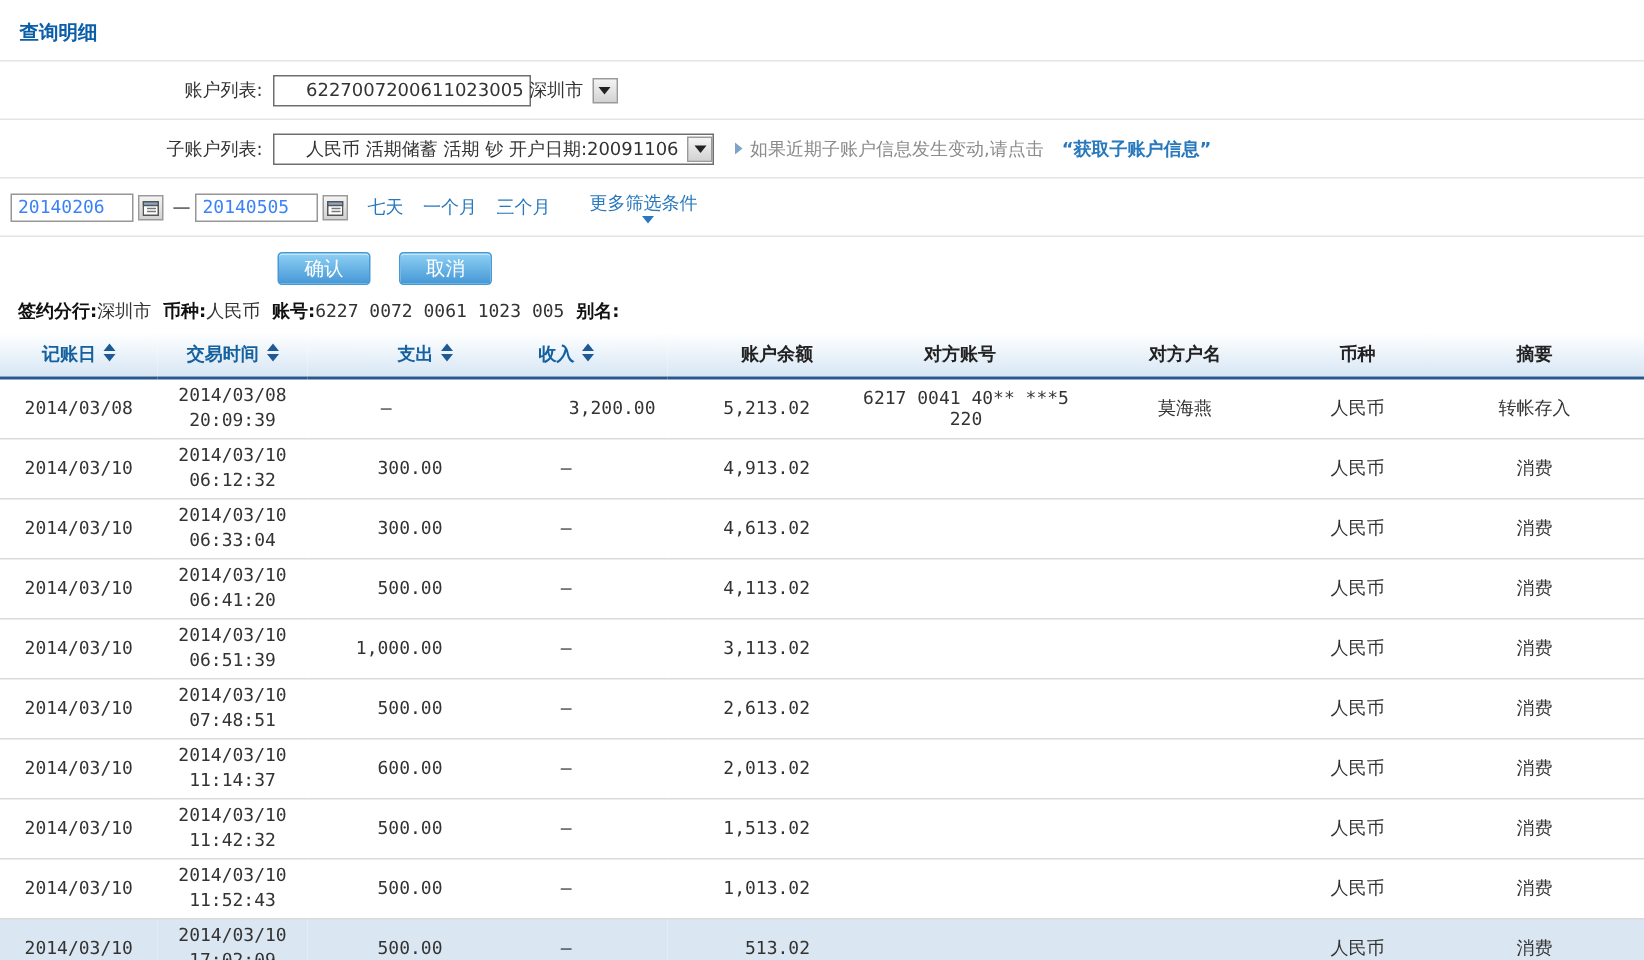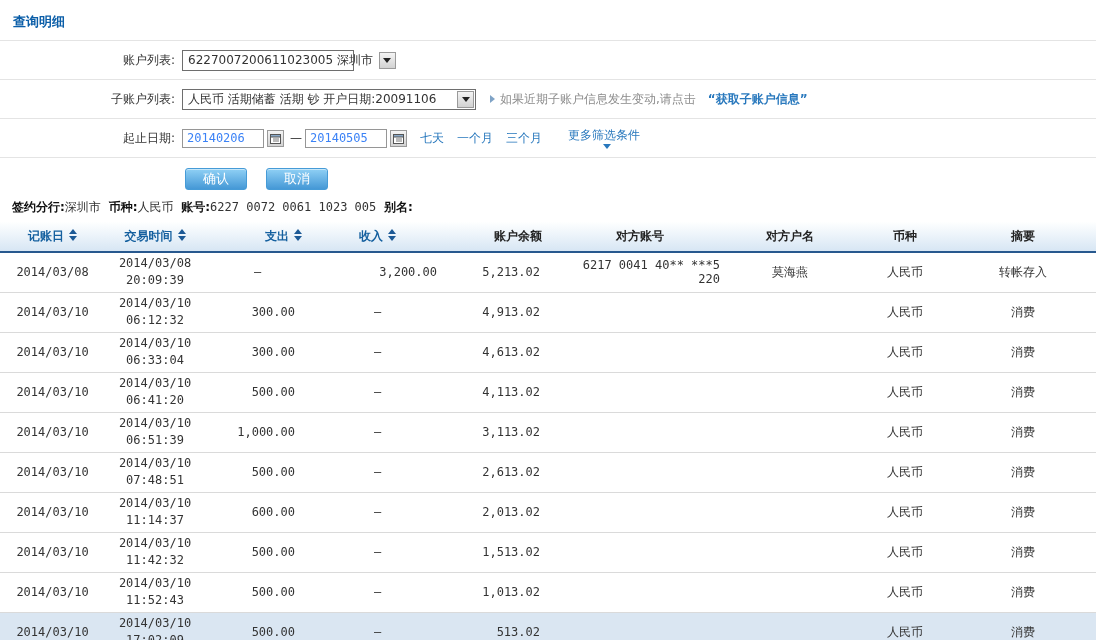--- a/index.html
+++ b/index.html
@@ -7,21 +7,21 @@
     font-family:"DejaVu Sans","Liberation Sans",sans-serif; font-size:12px; color:#333; }
 
   .page-title { color:#0b5ea8; font-weight:bold; font-size:13px; padding:13px 0 9px 13px; }
   .sep { border-top:1px solid #e4e4e4; }
 
   .filter-row { display:flex; align-items:center; height:38px; }
   .filter-label { width:175px; text-align:right; flex:none; color:#333; }
 
   
   .select { display:inline-flex; align-items:center; justify-content:space-between;
-    border:1px solid #6e6e6e; background:#fff; height:21px; margin-left:7px; cursor:pointer; }
+    border:1px solid #6e6e6e; background:#fff; height:21px; margin-left:7px; cursor:pointer;padding-left:16px; }
   .select-text { padding:0 5px; white-space:nowrap; font-size:12px; }
   .select-btn { width:17px; height:17px; margin:1px; background:linear-gradient(#f4f4f4,#d2d2d2);
     border:1px solid #9a9a9a; display:flex; align-items:center; justify-content:center; flex:none; }
   .tri-down { width:0; height:0; border-left:4px solid transparent; border-right:4px solid transparent; border-top:5px solid #222; }
 
   .hint { color:#8b8b8b; margin-left:14px; display:flex; align-items:center; }
   .hint-arrow { width:0; height:0; border-top:4px solid transparent; border-bottom:4px solid transparent;
     border-left:5px solid #7fa3c6; margin-right:5px; }
   .hint-link { color:#2878bd; font-weight:bold; cursor:pointer; margin-left:12px; }
 
@@ -56,21 +56,21 @@
   .sort .up { border-bottom:5px solid #1d5a96; margin-bottom:2px; }
   .sort .dn { border-top:5px solid #1d5a96; }
 
   tbody td { height:40px; border-bottom:1px solid #dadada; font-size:12px; color:#333; vertical-align:middle; }
   td.num, td.mono { font-family:"DejaVu Sans Mono",monospace; }
   td.c0 { text-align:center; }
   td.c1 { text-align:center; line-height:17px; }
   td.c2 { text-align:right; padding-right:15px; }
   td.c3 { text-align:right; padding-right:8px; }
   td.c4 { text-align:right; padding-right:20px; }
-  td.c5 { text-align:right; padding-left:8px; }
+  td.c5 { text-align:center; padding-left:8px; }
   td.c6, td.c7, td.c8 { text-align:center; }
   td.dash { text-align:center; padding-right:0; }
   tr.highlight td { background:#dae6f2; border-bottom-color:#dae6f2; }
 </style>
 </head>
 <body>
 
 <div class="page-title">查询明细</div>
 <div class="sep"></div>
 
@@ -95,21 +95,20 @@
   </span>
   <span class="hint">
     <span class="hint-arrow"></span>
     <span>如果近期子账户信息发生变动,请点击</span>
     <span class="hint-link">“获取子账户信息”</span>
   </span>
 </div>
 <div class="sep"></div>
 
 <div class="filter-row">
-  <span class="filter-label">起止日期:</span>
   <input class="date-input" value="20140206" style="">
   <span class="cal-btn">
     <svg width="11" height="11" viewBox="0 0 11 11">
         <rect x="0.5" y="1.5" width="10" height="9" fill="#fff" stroke="#555"></rect>
         <rect x="0.5" y="1.5" width="10" height="2.5" fill="#8aa9c8" stroke="#555"></rect>
         <line x1="3" y1="6" x2="9" y2="6" stroke="#777"></line>
         <line x1="3" y1="8" x2="9" y2="8" stroke="#777"></line>
       </svg>
   </span>
   <span class="date-dash">—</span>

